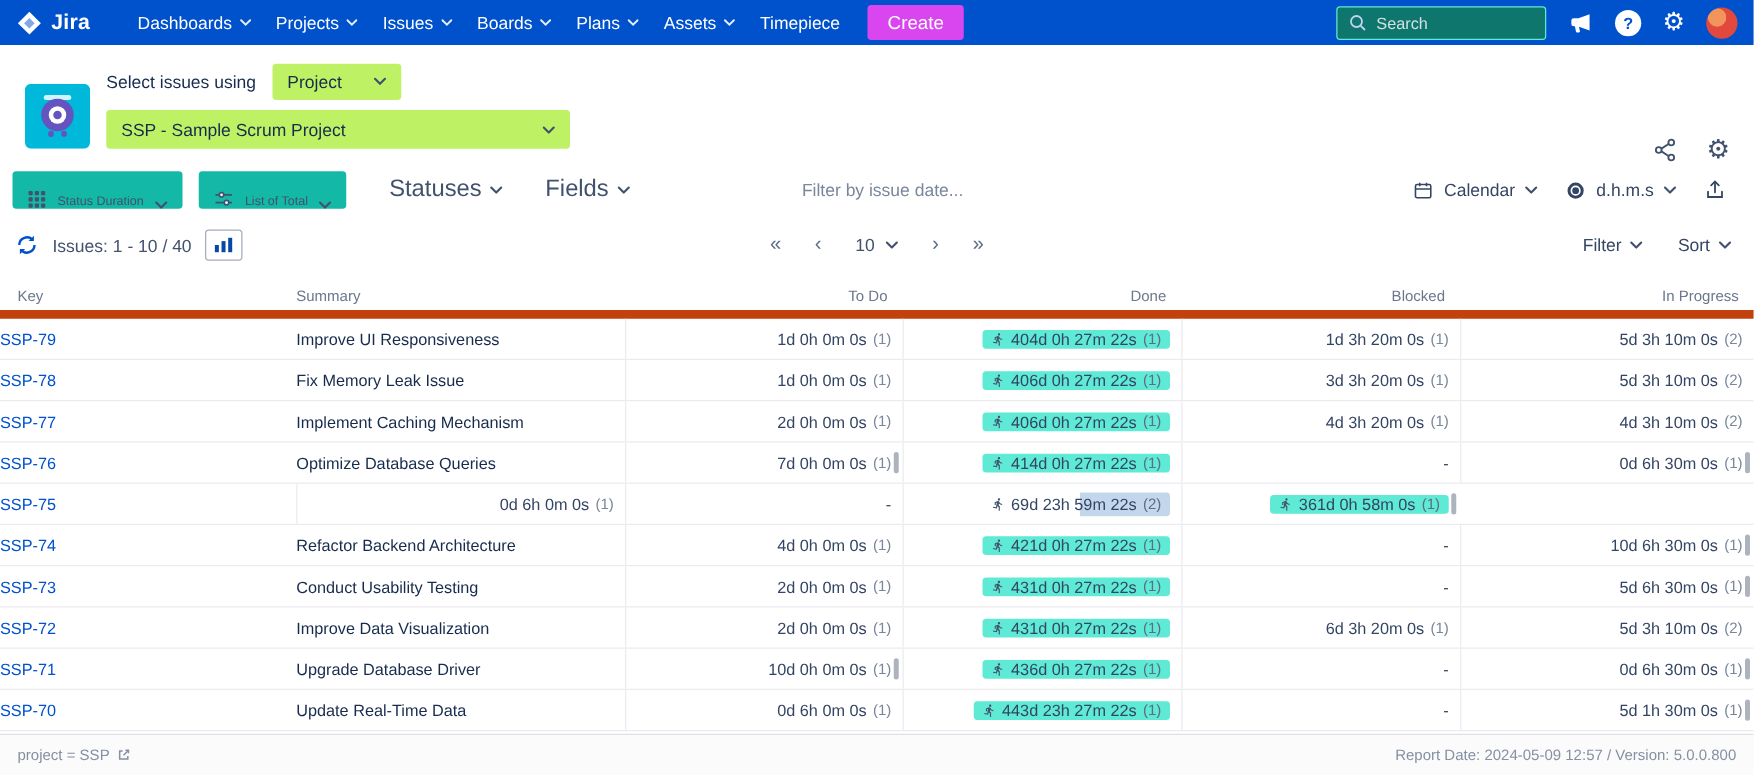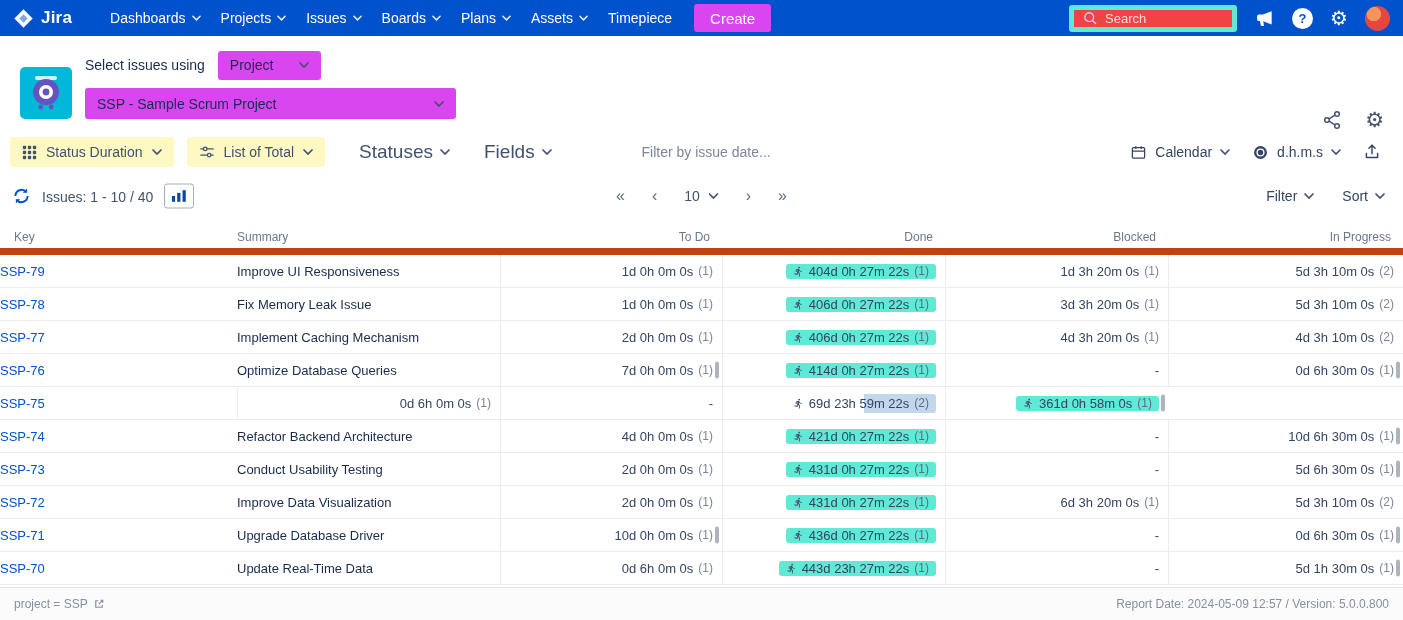--- a/index.html
+++ b/index.html
@@ -16,46 +16,46 @@
   .topnav { height:36px; background:#0052CC; display:flex; align-items:center; padding:0 13px; }
   .brand { display:flex; align-items:center; gap:7px; margin-right:28px; }
   .brand-text { color:#fff; font-size:17px; font-weight:bold; letter-spacing:.2px; }
   .nav-items { display:flex; align-items:center; }
   .nav-item { display:flex; align-items:center; gap:6px; height:36px; padding:0 10px;
     color:#fff; font-size:14px; font-weight:500; }
   .nav-item .chev { color:rgba(255,255,255,.9); }
   .create-btn { background:#d946ef; color:#fff; border-radius:3px; height:28px;
     padding:0 16px; font-size:15px; font-weight:500; margin-left:12px; }
   .nav-right { margin-left:auto; display:flex; align-items:center; gap:17px; }
-  .search-box { width:168px; height:27px; background:#ef4444; border:5px solid #5eead4;
+  .search-box { width:168px; height:27px; background:#0f766e; border:1px solid #5eead4;
     border-radius:3px; display:flex; align-items:center; gap:7px; padding:0 8px; }
   .search-box input { color:#fff; font-size:13px; width:120px; cursor:text; }
   .search-box input::placeholder { color:rgba(255,255,255,.8); }
   .nav-glyph { color:#fff; font-size:20px; line-height:1; }
   .help-badge { width:21px; height:21px; border-radius:50%; background:#fff; color:#0052CC;
     font-size:13px; font-weight:bold; display:flex; align-items:center; justify-content:center; }
   .avatar { width:25px; height:25px; border-radius:50%;
     background:radial-gradient(circle at 35% 32%, #F2945C 0 30%, #E2483D 32%); }
 
   
   .project-bar { padding:14px 20px 10px 20px; display:flex; align-items:flex-end; position:relative; }
   .app-logo { margin-right:13px; margin-top:3px; }
   .row1 { display:flex; align-items:center; gap:13px; height:30px; }
   .select-label { font-size:14px; color:#172B4D; }
-  .dd { background:#d946ef; border-radius:3px; height:29px; display:flex; align-items:center;
+  .dd { background:#bef264; border-radius:3px; height:29px; display:flex; align-items:center;
     gap:26px; padding:0 12px; font-size:14px; color:#172B4D; }
   .dd .chev, .tb-plain .chev, .tb-group .chev, .pg-size .chev, .pg-right .chev { color:#42526E; }
   .dd2 { margin-top:8px; width:371px; justify-content:space-between; height:31px; }
   .pb-right { position:absolute; right:19px; top:73px; display:flex; align-items:center; gap:23px; }
   .gear-dark { color:#42526E; font-size:21px; line-height:1; }
 
   
   .toolbar { position:relative; height:34px; margin:6px 10px 0 10px; display:flex; align-items:center; }
-  .tb-btn { background:#fef9c3; border-radius:3px; height:30px; padding:0 12px;
-    display:flex; align-items:center; gap:9px; font-size:14px; font-weight:500; color:#42526E; }
+  .tb-btn { background:#14b8a6; border-radius:3px; height:30px; padding:0 12px;
+    display:flex; align-items:flex-end; gap:9px; font-size:10px; font-weight:500; color:#42526E; }
   .tb-btn + .tb-btn { margin-left:13px; }
   .tb-plain { display:flex; align-items:center; gap:7px; font-size:19px; font-weight:500;
     color:#42526E; margin-left:34px; background:none; }
   .date-filter { position:absolute; left:calc(50% + 30px); transform:translateX(-50%);
     width:180px; font-size:14px; color:#7A869A; cursor:text; }
   .date-filter::placeholder { color:#7A869A; }
   .tb-right { position:absolute; right:12px; top:0; height:34px; display:flex; align-items:center; gap:22px; }
   .tb-group { display:flex; align-items:center; gap:8px; font-size:14px; font-weight:500; color:#344563; background:none; }
 
   

